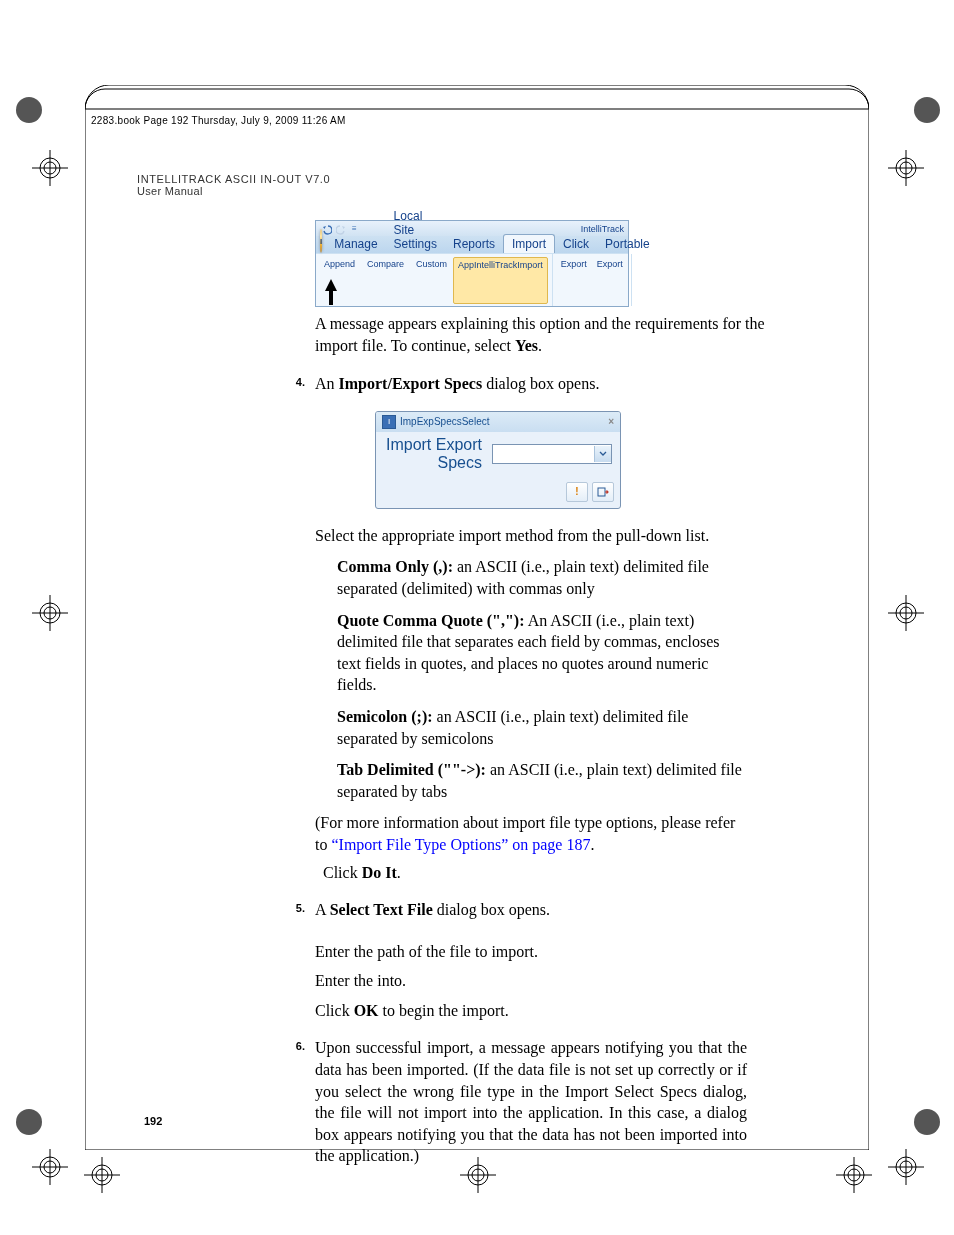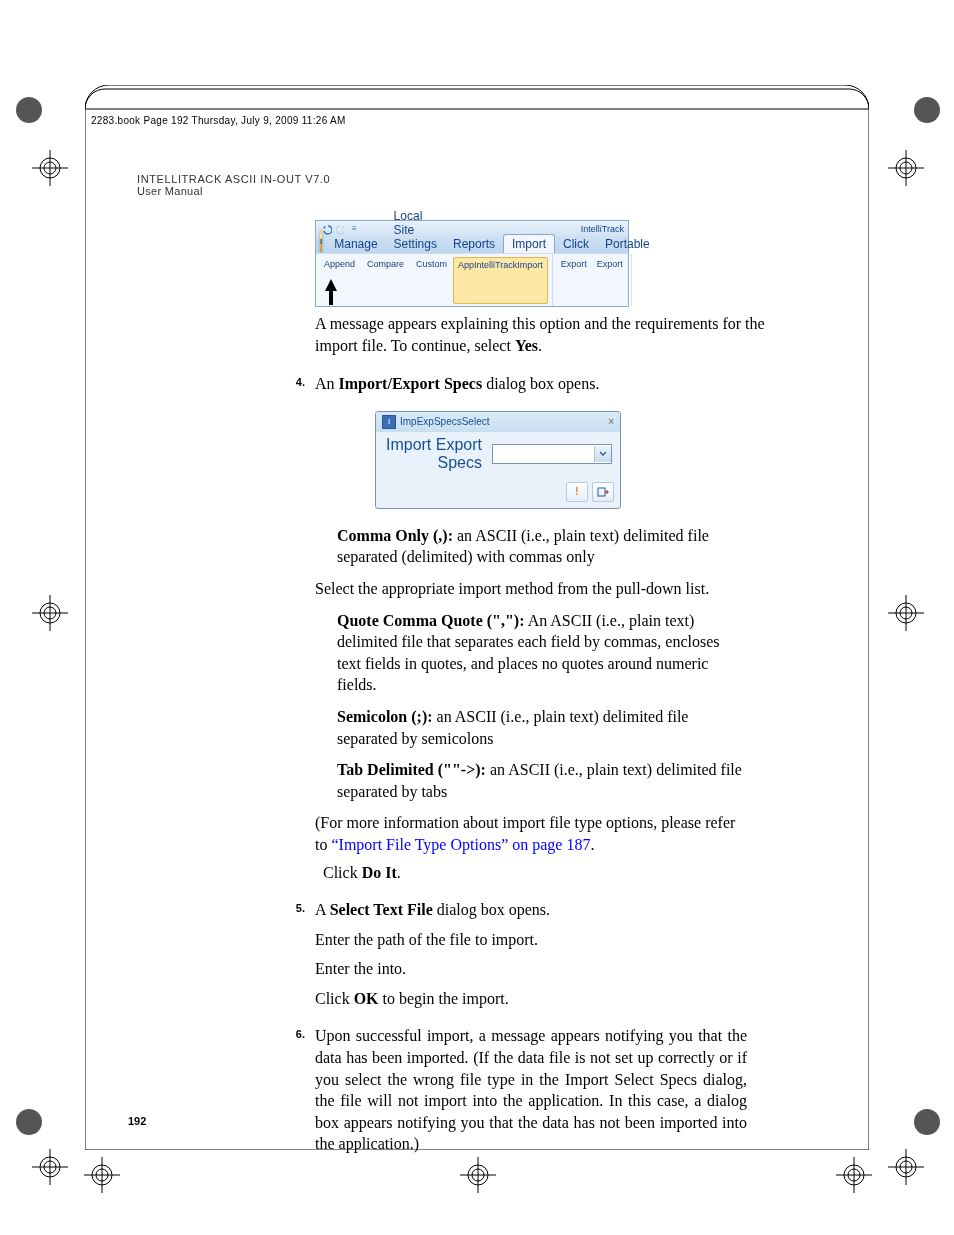--- a/index.html
+++ b/index.html
@@ -35,21 +35,21 @@
 .dlg-title{background:linear-gradient(#dcebf7,#c9def1);padding:3px 6px;color:#174f8f;display:flex;align-items:center;gap:4px;font-size:10px}
 .dlg-title .x{margin-left:auto;color:#888;font-weight:bold}
 .dlg-sub{padding:4px 8px;color:#174f8f;font-size:11px}
 .dlg-row{display:flex;align-items:center;padding:4px 8px;gap:6px}
 .dlg-label{color:#174f8f;font-size:16px;flex:1;text-align:right;padding-right:4px}
 .dlg-dd{flex:0 0 118px;height:18px;border:1px solid #7a94b3;background:#fff;display:flex;align-items:center;justify-content:flex-end}
 .dlg-dd .arr{width:16px;height:16px;background:linear-gradient(#eaf3fb,#c7dbef);border-left:1px solid #aac3dc;display:flex;align-items:center;justify-content:center}
 .dlg-btnrow{display:flex;justify-content:flex-end;gap:4px;padding:6px}
 .dlg-btn{width:20px;height:18px;border:1px solid #b6c8da;background:linear-gradient(#fff,#e4eef8);border-radius:2px;display:flex;align-items:center;justify-content:center;font-size:10px}
 .xref{color:#00f;}
-.page-num{position:absolute;left:128px;top:1115px;font:bold 11px Arial,sans-serif}
+.page-num{position:absolute;left:144px;top:1115px;font:bold 11px Arial,sans-serif}
 .svg-reg{width:36px;height:36px}
 </style>
 </head>
 <body>
 
 <div class="reg" style="left:16px;top:97px"><span class="solid-circle"></span></div>
 <div class="reg" style="right:14px;top:97px"><span class="solid-circle"></span></div>
 <div class="reg" style="left:16px;bottom:100px"><span class="solid-circle"></span></div>
 <div class="reg" style="right:14px;bottom:100px"><span class="solid-circle"></span></div>
 
@@ -224,39 +224,39 @@
             <div class="dlg-btn">
                 <svg width="12" height="12" viewBox="0 0 12 12">
                   <rect x="1" y="2" width="7" height="8" fill="none" stroke="#2a5a95"></rect>
                   <path d="M8 6h3m-1.5-1.5L11 6l-1.5 1.5" fill="none" stroke="#c0392b" stroke-width="1.2"></path>
                 </svg>
               </div>
           </div>
         </div>
       </div>
 
+      <p style="margin:0 0 10px 0">Select the appropriate import method from the pull-down list.</p>
+
       <p style="margin:0 0 10px 22px"><span class="bold">Comma Only (,):</span><span> an ASCII (i.e., plain text) delimited file separated (delimited) with commas only</span></p>
-
-      <p style="margin:0 0 10px 0">Select the appropriate import method from the pull-down list.</p>
       <p style="margin:0 0 10px 22px"><span class="bold">Quote Comma Quote (","):</span><span> An ASCII (i.e., plain text) delimited file that separates each field by commas, encloses text fields in quotes, and places no quotes around numeric fields.</span></p>
       <p style="margin:0 0 10px 22px"><span class="bold">Semicolon (;):</span><span> an ASCII (i.e., plain text) delimited file separated by semicolons</span></p>
       <p style="margin:0 0 10px 22px"><span class="bold">Tab Delimited  (""-&gt;):</span><span> an ASCII (i.e., plain text) delimited file separated by tabs</span></p>
 
       <p style="margin:0 0 6px 0">
         <span>(For more information about import file type options, please refer to </span><span class="xref">“Import File Type Options” on page 187</span><span>.</span>
       </p>
 
       <p style="margin:0 0 8px 8px"><span>Click </span><span class="bold">Do It</span><span>.</span></p>
     </div>
   </div>
 
   <div class="list-row">
     <div class="list-num">5.</div>
     <div class="list-body">
-      <p style="margin:0 0 8px 0"><span>A </span><span class="bold">Select Text File</span><span> dialog box opens.</span></p>
+      <p style="margin:0 0 20px 0"><span>A </span><span class="bold">Select Text File</span><span> dialog box opens.</span></p>
       <p style="margin:0 0 8px 0">Enter the path of the file to import.</p>
       <p style="margin:0 0 8px 0">Enter the into.</p>
       <p style="margin:0 0 8px 0"><span>Click </span><span class="bold">OK</span><span> to begin the import.</span></p>
     </div>
   </div>
 
   <div class="list-row">
     <div class="list-num">6.</div>
     <div class="list-body">
       <p style="margin:0;text-align:justify">Upon successful import, a message appears notifying you that the data has been imported. (If the data file is not set up correctly or if you select the wrong file type in the Import Select Specs dialog, the file will not import into the application. In this case, a dialog box appears notifying you that the data has not been imported into the application.)</p>

